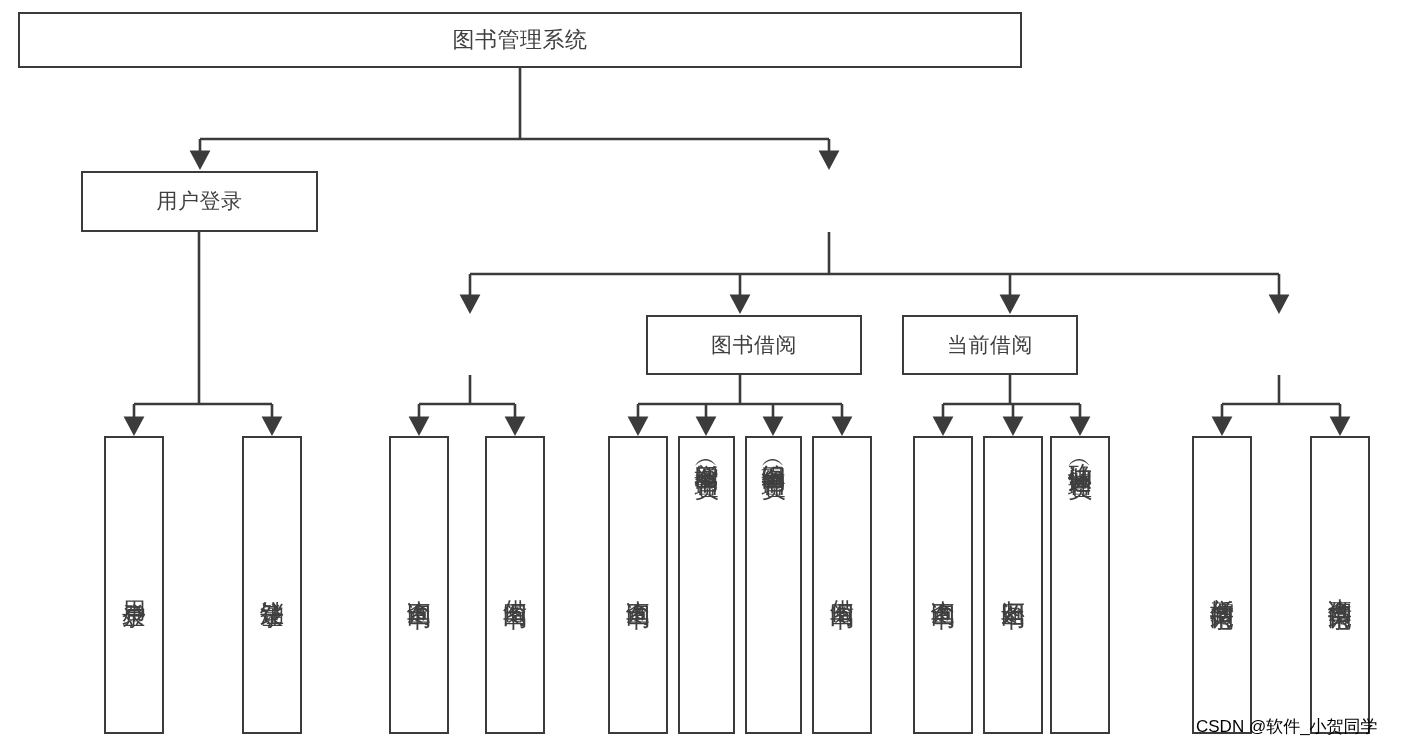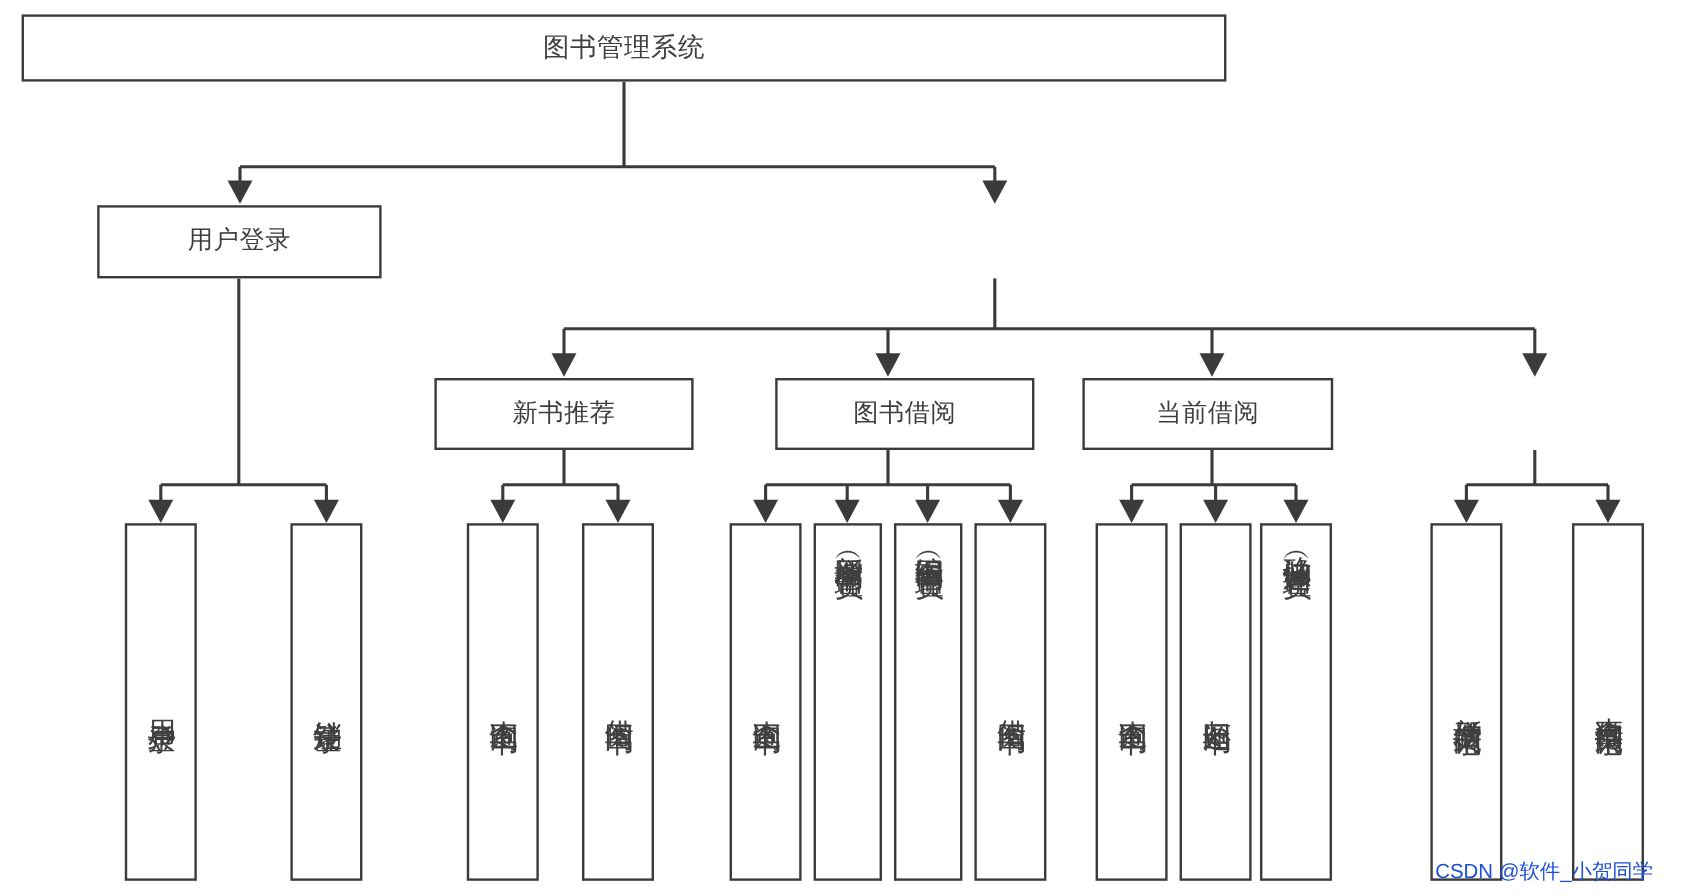--- a/index.html
+++ b/index.html
@@ -65,21 +65,21 @@
     line-height: 1.0;
     letter-spacing: 2px;
     white-space: nowrap;
   }
   .node.vert.centered {
     align-items: center;
     padding-top: 0;
   }
   .watermark {
     position: absolute;
-    color: #1d4ed8;
+    color: #000000;
     font-size: 17px;
     white-space: nowrap;
     font-family: "Liberation Sans", "DejaVu Sans", sans-serif;
   }
 </style>
 </head>
 <body>
 
 <div id="diagram-canvas">
 
@@ -134,27 +134,24 @@
   </svg>
 
   <div class="node horiz root" style="left:18px; top:12px; width:1004px; height:56px;">
     <span class="node-label">图书管理系统</span>
   </div>
 
   <div class="node horiz" style="left:81px; top:171px; width:237px; height:61px;">
     <span class="node-label">用户登录</span>
   </div>
 
-  <div class="node horiz" style="left:362px; top:315px; width:216px; height:60px;">
-    <span class="node-label">新书推荐</span>
-  </div>
   <div class="node horiz" style="left:646px; top:315px; width:216px; height:60px;">
     <span class="node-label">图书借阅</span>
   </div>
-  <div class="node horiz" style="left:902px; top:315px; width:209px; height:60px;">
+  <div class="node horiz" style="left:902px; top:315px; width:176px; height:60px;">
     <span class="node-label">当前借阅</span>
   </div>
 
   <div class="node vert centered" style="left:104px; top:436px; width:60px; height:298px;">
     <span class="node-label">用户登录</span>
   </div>
   <div class="node vert centered" style="left:242px; top:436px; width:60px; height:298px;">
     <span class="node-label">注销登录</span>
   </div>
 

